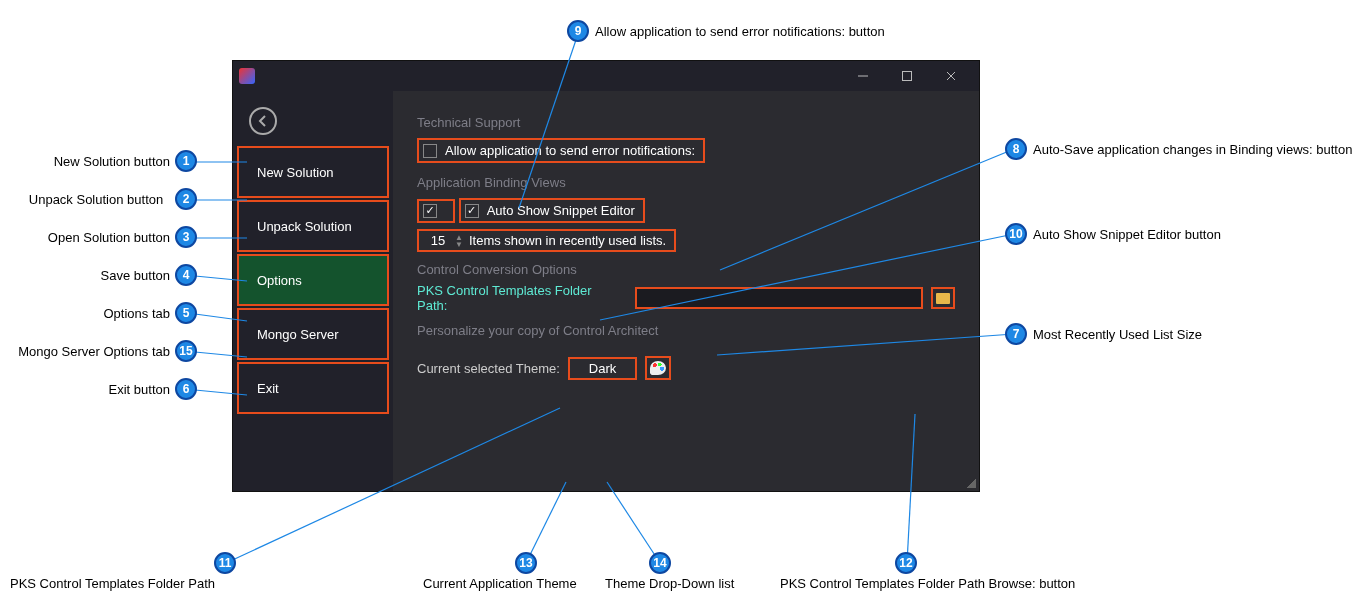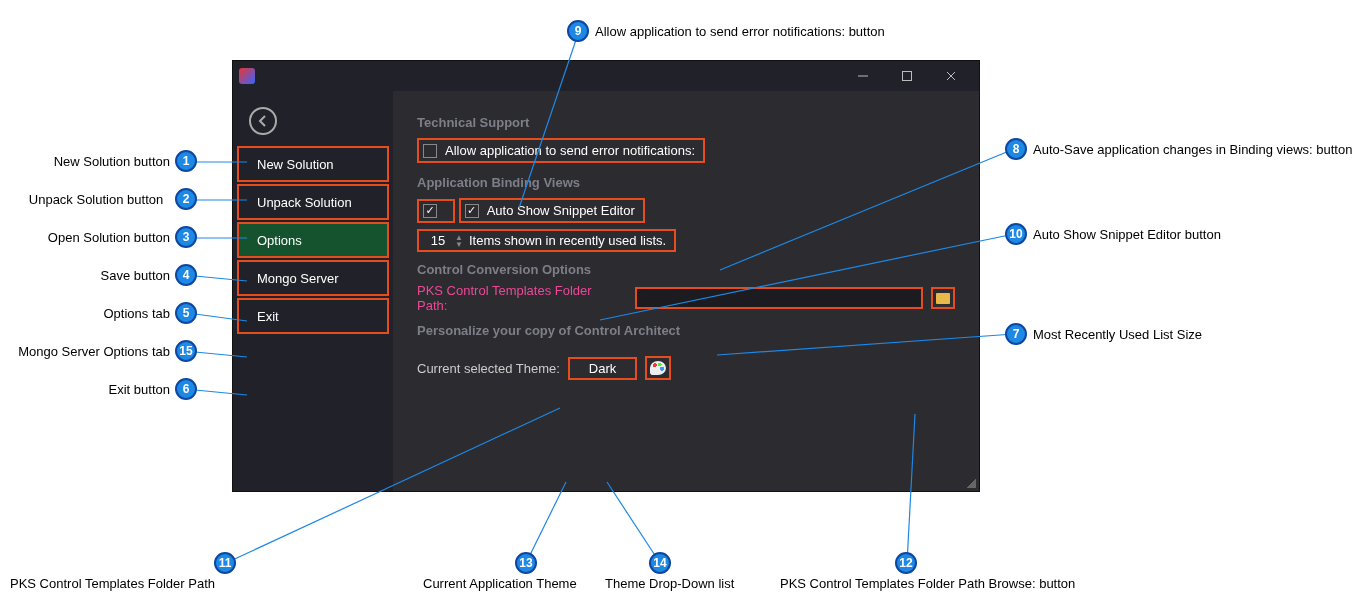--- a/index.html
+++ b/index.html
@@ -58,21 +58,21 @@
   }
   .back-btn {
     width: 28px; height: 28px;
     border: 2px solid #aaa;
     border-radius: 50%;
     display: flex; align-items: center; justify-content: center;
     margin: 8px 0 10px 16px;
     color: #aaa;
   }
   .side-item {
-    height: 36px;
+    height: 52px;
     padding-left: 18px;
     display: flex;
     align-items: center;
     color: #fff;
     border: 2px solid #e74c1c;
     margin: 1px 4px;
     position: relative;
   }
   .side-item.selected {
     background: #14532d;
@@ -89,21 +89,21 @@
     position: relative;
   }
   .main {
     flex: 1;
     padding: 14px 24px 10px 24px;
     position: relative;
     overflow: hidden;
   }
   .section-h {
     color: #7e7e88;
-    font-weight: 700;
+    font-weight: 400;
     margin: 10px 0 6px 0;
   }
   .opt-row {
     display: inline-flex;
     align-items: center;
     border: 2px solid #e74c1c;
     padding: 3px 8px 3px 4px;
     margin: 2px 0;
     color: #fff;
   }
@@ -137,21 +137,21 @@
     margin: 0 6px 0 2px;
     color: #888;
     font-size: 8px;
     line-height: 7px;
   }
   .path-row {
     display: flex;
     align-items: center;
     color: #ccc;
   }
-  .path-row .path-label { margin-right: 10px; color: #ec4899; }
+  .path-row .path-label { margin-right: 10px; color: #5eead4; }
   .path-input {
     width: 290px;
     height: 22px;
     background: #1b1b20;
     border: 2px solid #e74c1c;
     margin-right: 8px;
   }
   .browse-btn {
     width: 24px; height: 22px;
     border: 2px solid #e74c1c;

